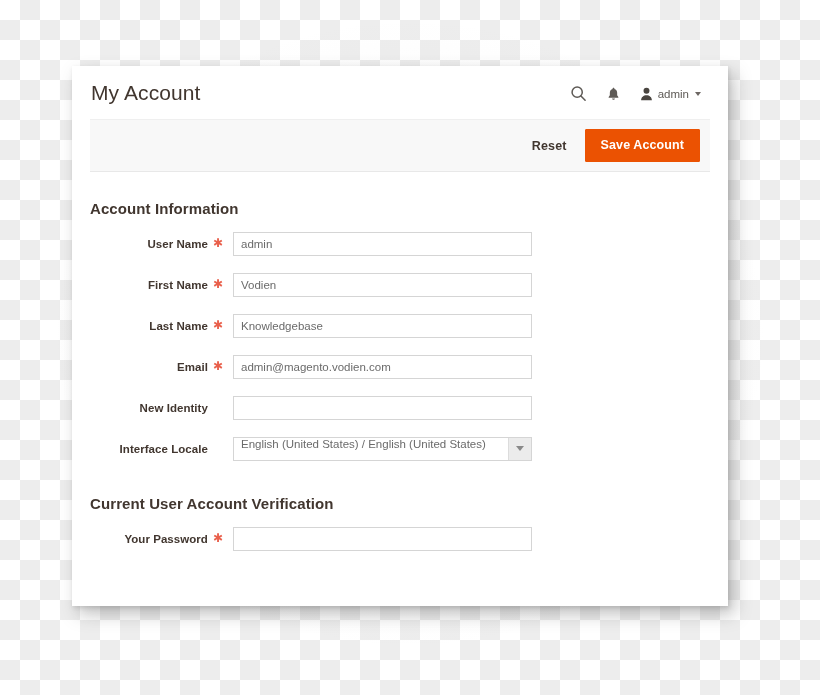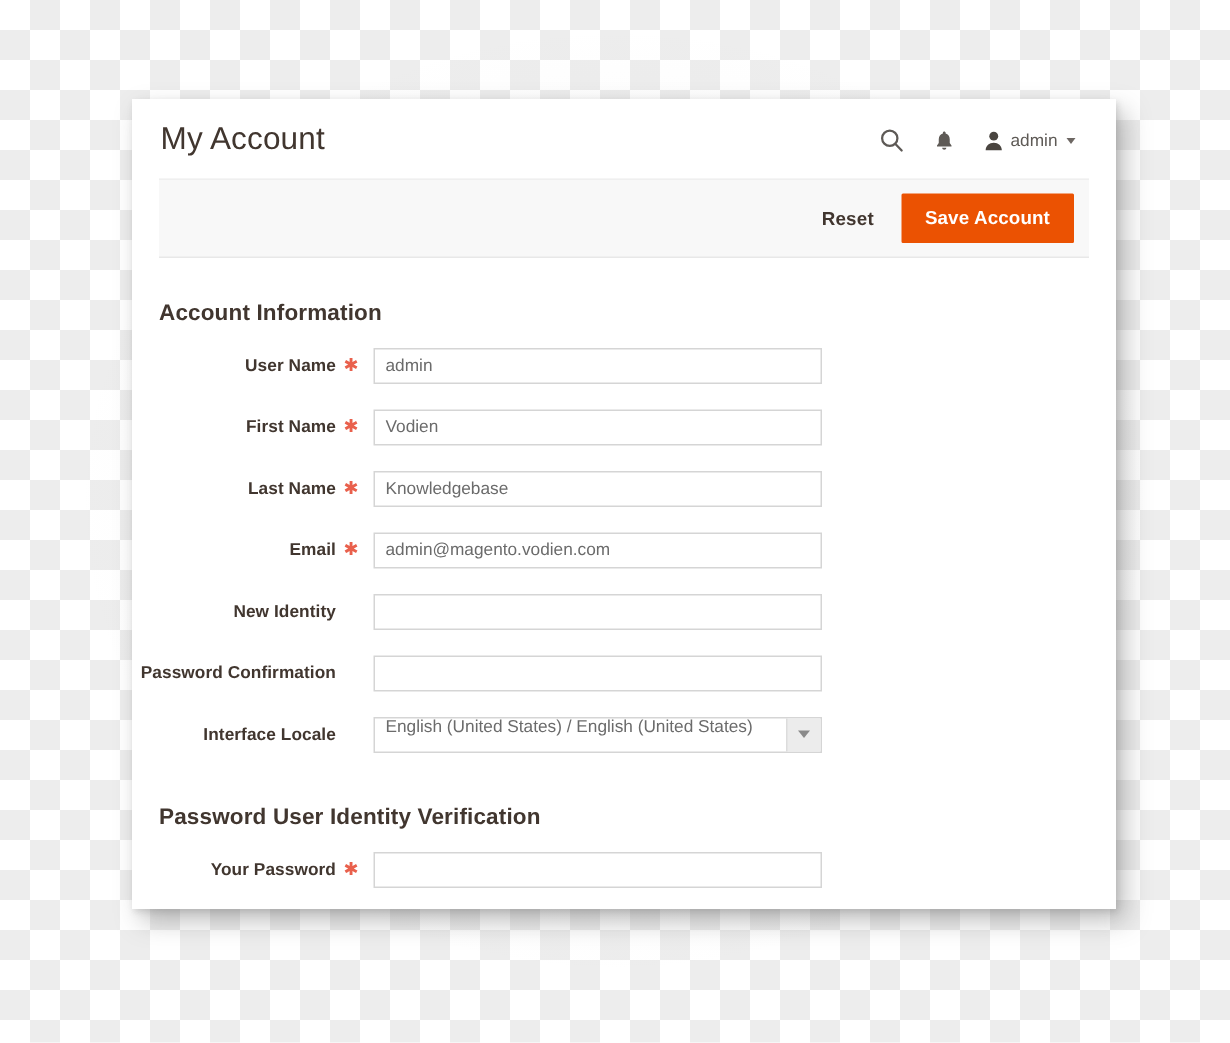--- a/index.html
+++ b/index.html
@@ -23,21 +23,21 @@
   .checker-shade {
     position: absolute;
     inset: 0;
     background: radial-gradient(ellipse at 50% 48%, rgba(150,150,150,0.10) 0%, rgba(255,255,255,0) 62%);
     pointer-events: none;
   }
 
   
   .card {
     position: absolute;
-    left: 88px;
+    left: 72px;
     top: 66px;
     width: 656px;
     height: 540px;
     background: #ffffff;
     box-shadow: 6px 8px 16px rgba(90,90,90,0.38), 1px 2px 4px rgba(120,120,120,0.22);
     overflow: hidden;
   }
 
   
   .page-header {
@@ -308,46 +308,37 @@
     <div class="field-row">
       <div class="field-label-wrap">
         <span class="field-label">New Identity</span>
         <span class="req-star hidden">✱</span>
       </div>
       <div class="field-control">
         <input class="text-input" type="text" value="" style="">
       </div>
     </div>
 
-    <div class="field-row">
-      <div class="field-label-wrap">
-        <span class="field-label">Password Confirmation</span>
-        <span class="req-star hidden">✱</span>
-      </div>
-      <div class="field-control">
-        <input class="text-input" type="text" value="" style="">
-      </div>
-    </div>
 
     <div class="field-row">
       <div class="field-label-wrap">
         <span class="field-label">Interface Locale</span>
         <span class="req-star hidden">✱</span>
       </div>
       <div class="field-control">
         <div class="select-wrap">
           <span class="select-value">English (United States) / English (United States)</span>
           <span class="select-arrow-btn">
             <span class="tri"></span>
           </span>
         </div>
       </div>
     </div>
 
-    <div class="legend second">Password User Identity Verification</div>
+    <div class="legend second">Current User Account Verification</div>
 
     <div class="field-row">
       <div class="field-label-wrap">
         <span class="field-label">Your Password</span>
         <span class="req-star">✱</span>
       </div>
       <div class="field-control">
         <input class="text-input" type="text" value="" style="">
       </div>
     </div>

